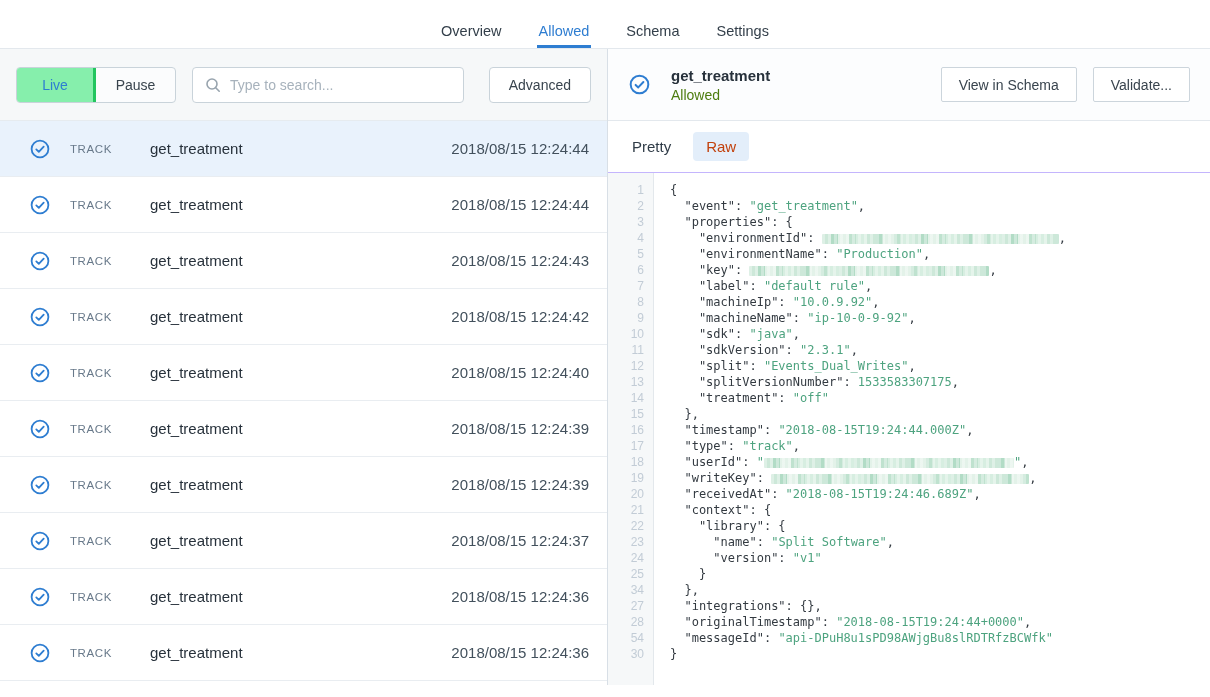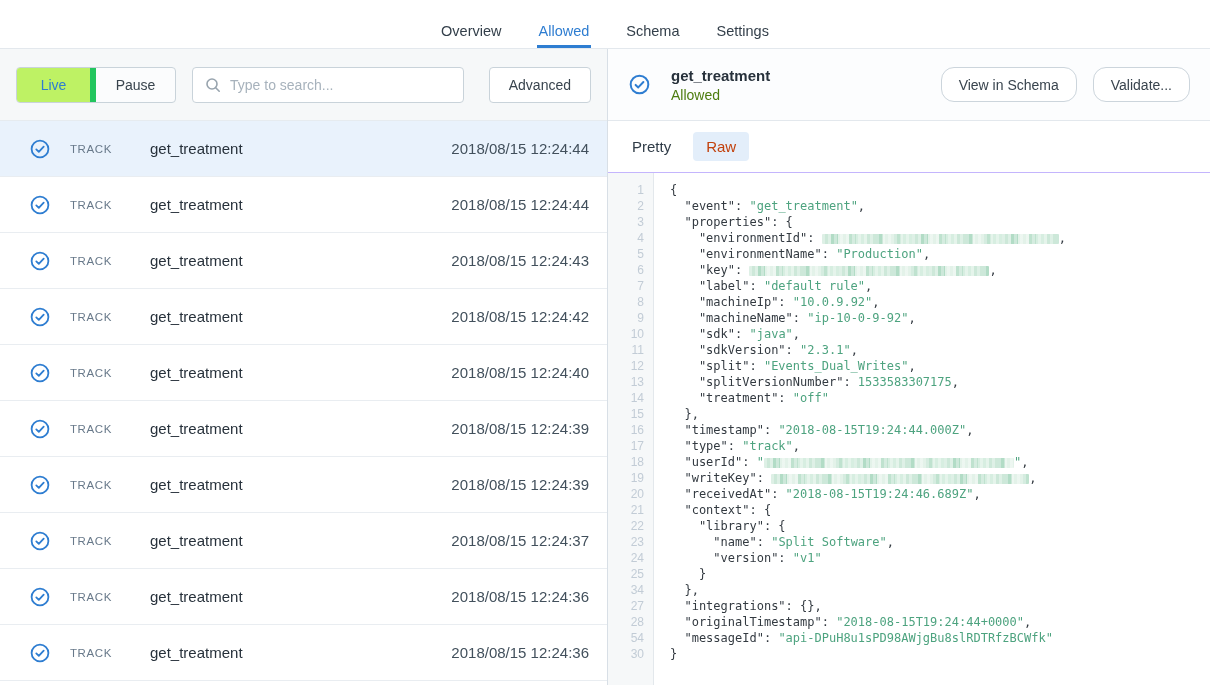--- a/index.html
+++ b/index.html
@@ -21,21 +21,21 @@
     display:flex; flex-direction:column; background:#fff; }
   .right-panel { flex:1; min-width:0; display:flex; flex-direction:column; }
 
   
   .toolbar { flex:0 0 72px; background:#f6f8f9; border-bottom:1px solid #e6ebef;
     display:flex; align-items:center; padding:0 16px; }
   .segmented { display:flex; height:36px; border:1px solid #c9d3da; border-radius:4px;
     overflow:hidden; background:#fbfcfd; }
   .seg-btn { width:79px; display:flex; align-items:center; justify-content:center;
     font-size:14px; color:#39444e; cursor:pointer; }
-  .seg-btn.active { background:#bef264; color:#2e7dd1; border-right:6px solid #22c55e; }
+  .seg-btn.active { background:#86efac; color:#2e7dd1; border-right:3px solid #22c55e; }
   .search-box { margin-left:16px; width:272px; height:36px; background:#fff;
     border:1px solid #c9d3da; border-radius:4px; display:flex; align-items:center;
     padding:0 12px; gap:9px; }
   .search-box input { border:none; outline:none; flex:1; font-size:14px;
     color:#39444e; background:transparent; font-family:"Liberation Sans",sans-serif; }
   .search-box input::placeholder { color:#a7b2bc; }
   .advanced-btn { margin-left:auto; height:36px; padding:0 19px; background:#fff;
     border:1px solid #c9d3da; border-radius:4px; font-size:14px; color:#39444e;
     display:flex; align-items:center; cursor:pointer; }
 
@@ -50,21 +50,21 @@
   .event-name { font-size:15px; color:#27313b; }
   .event-time { font-size:15px; color:#42505c; }
 
   
   .detail-header { flex:0 0 72px; display:flex; align-items:center; padding:0 20px;
     border-bottom:1px solid #e3e8ed; background:#fcfdfe; }
   .detail-icon { width:21px; height:21px; margin:0 21px 0 1px; display:flex; }
   .detail-title { font-size:15px; font-weight:bold; color:#27313b; }
   .detail-status { font-size:14px; color:#4d7c0f; margin-top:3px; }
   .header-buttons { margin-left:auto; display:flex; gap:16px; }
-  .hdr-btn { height:35px; padding:0 17px; border:1px solid #ccd5dc; border-radius:13px;
+  .hdr-btn { height:35px; padding:0 17px; border:1px solid #ccd5dc; border-radius:2px;
     background:#fff; font-size:14px; color:#39444e; display:flex; align-items:center;
     cursor:pointer; }
 
   
   .view-bar { flex:0 0 52px; display:flex; align-items:center; padding:0 24px;
     gap:22px; border-bottom:1px solid #c4b5fd; background:#fff; }
   .view-tab { font-size:15px; color:#2f3b47; padding:6px 0; cursor:pointer; }
   .view-tab.active { background:#e3eefa; color:#c2410c; padding:6px 13px;
     border-radius:4px; }
 

